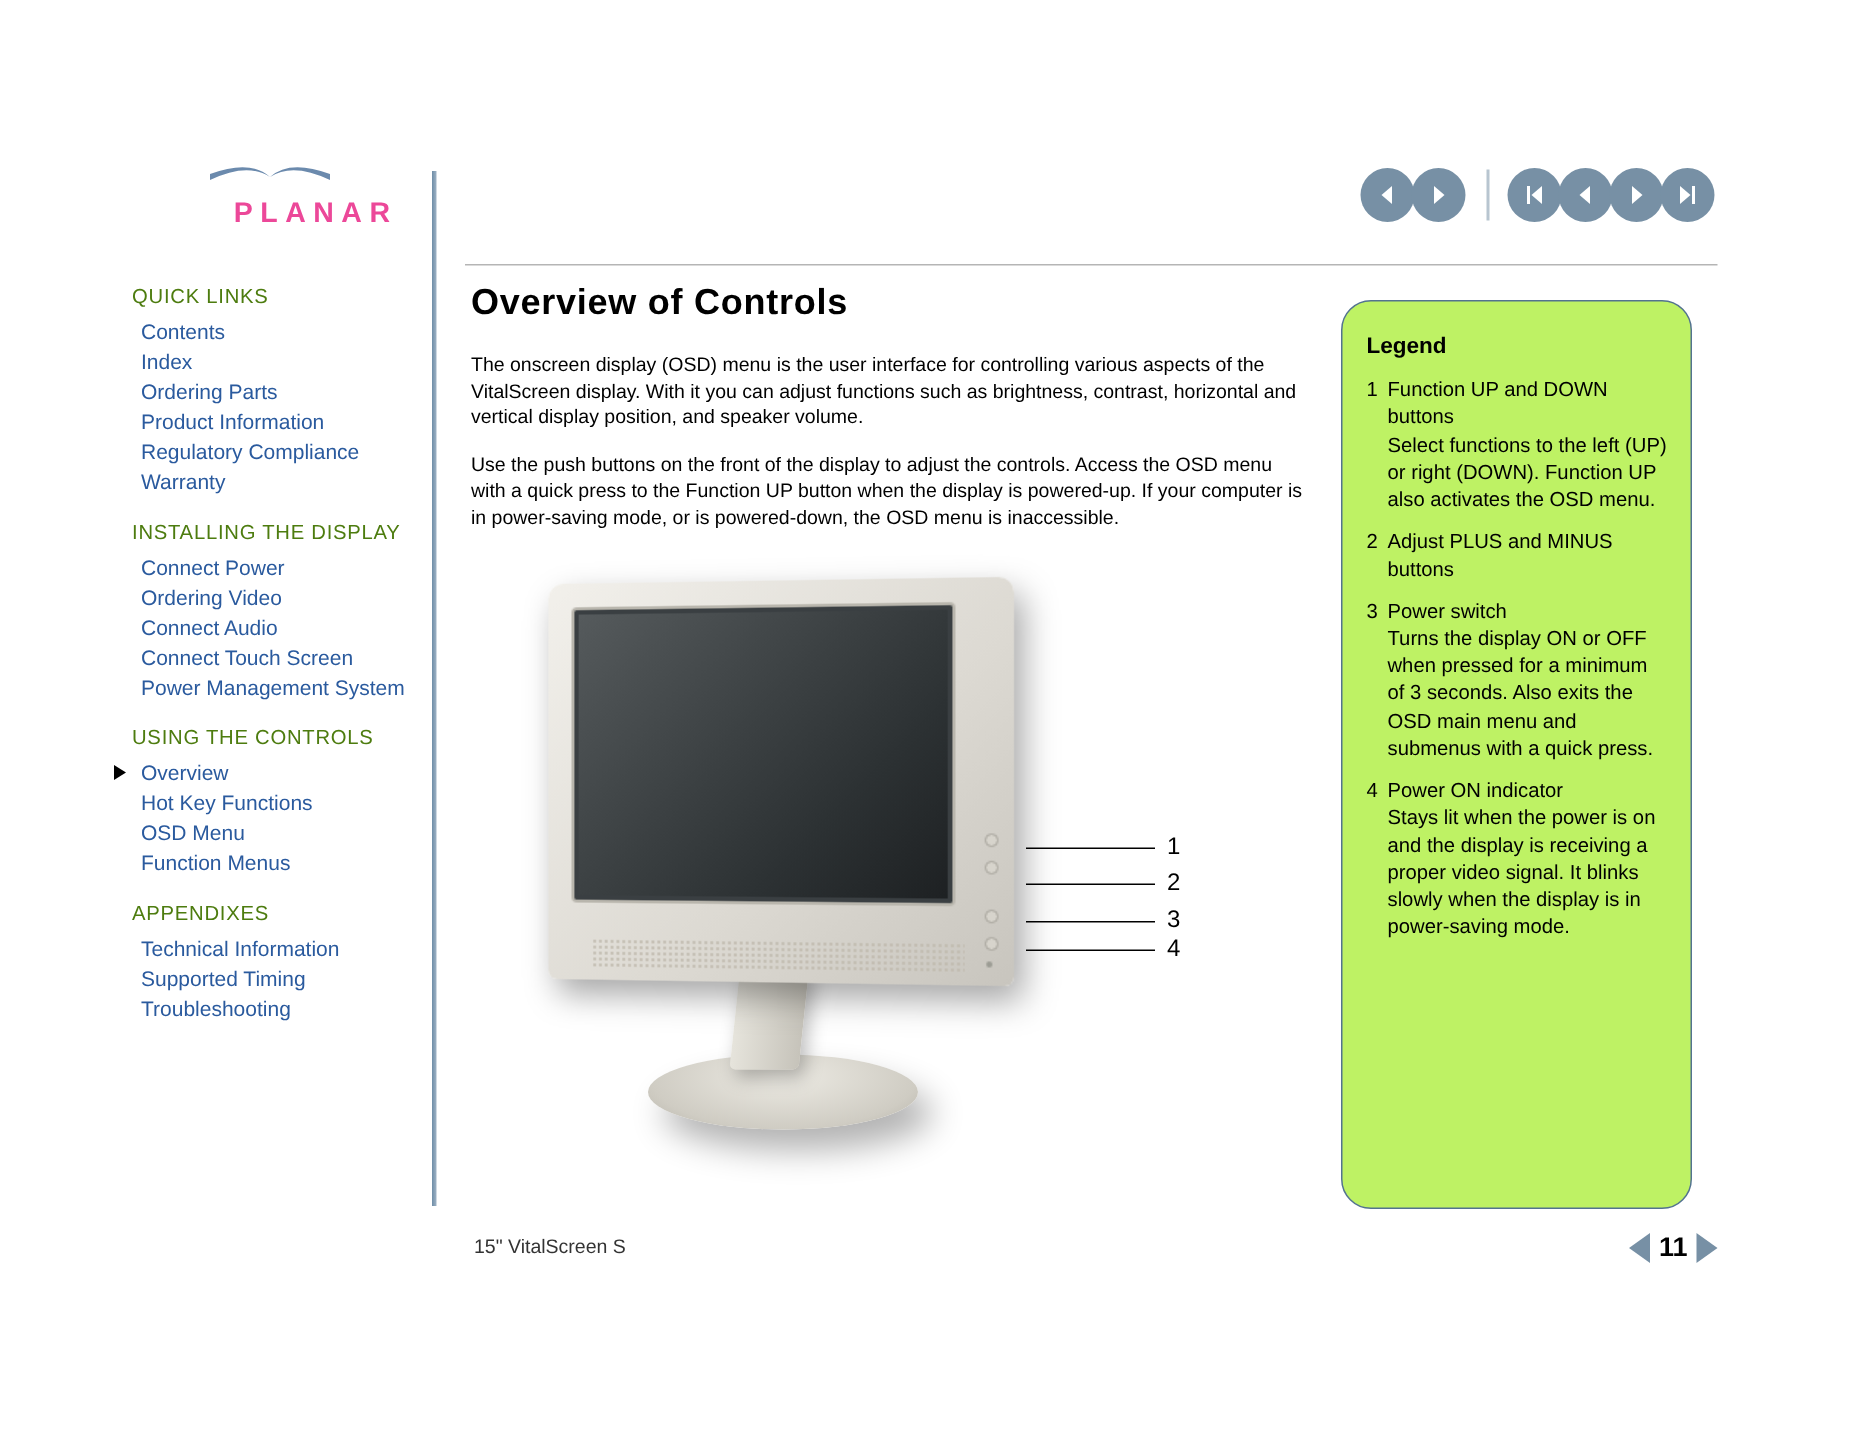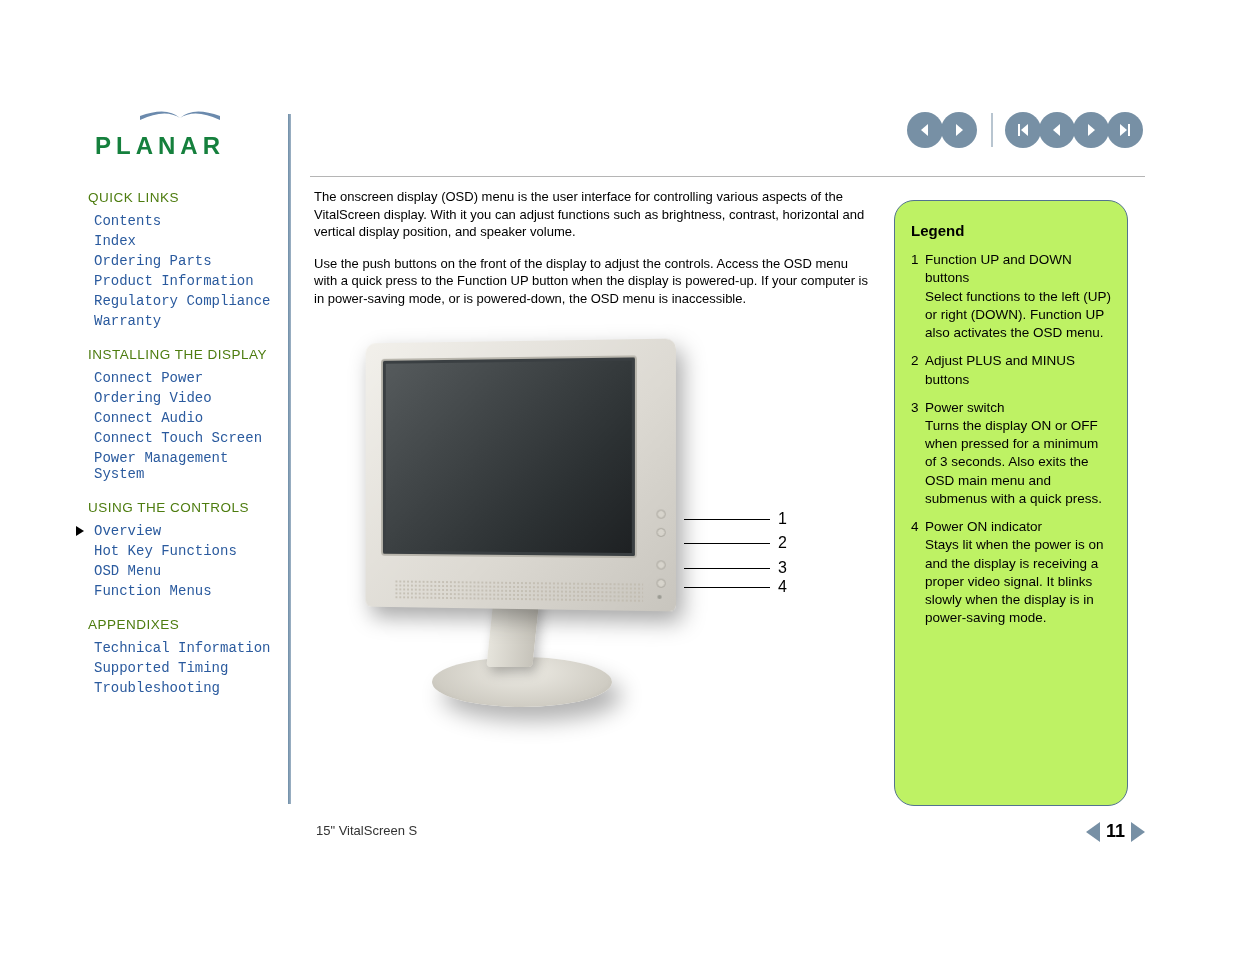--- a/index.html
+++ b/index.html
@@ -23,25 +23,25 @@
     left: 95px;
     top: 100px;
     width: 170px;
   }
   .logo-swoosh {
     display:block;
     margin: 0 auto 2px auto;
   }
   .logo-text {
     font-family: "Arial Narrow", Arial, sans-serif;
-    font-size: 24px;
+    font-size: 19px;
     letter-spacing: 5px;
-    color: #15803d;
+    color: #ec4899;
     font-weight: 600;
-    text-align:left;
+    text-align:right;
   }
   
   .nav-buttons {
     position: absolute;
     top: 112px;
     right: 92px;
     display: flex;
     align-items: center;
   }
   .nav-group { display:flex; gap:0; }
@@ -76,21 +76,21 @@
   }
   .side-section { margin-bottom: 16px; }
   .side-heading {
     font-size: 13.5px;
     letter-spacing: 0.5px;
     color:#4d7c0f;
     font-weight:400;
     text-transform:uppercase;
     margin-bottom: 6px;
   }
-  .side-links { list-style:none;font-family:Liberation Mono, monospace; }
+  .side-links { list-style:none; }
   .side-links li {
     padding: 2px 0 2px 6px;
     color:#2a5a9e;
     cursor:pointer;
     position:relative;
   }
   .side-links li.active::before {
     content:"";
     position:absolute;
     left:-12px; top:5px;
@@ -362,20 +362,21 @@
         <div class="side-heading">APPENDIXES</div>
         <ul class="side-links">
           <li>Technical Information</li>
           <li>Supported Timing</li>
           <li>Troubleshooting</li>
         </ul>
       </div>
     </nav>
 
   <div class="main">
+    <h1>Overview of Controls</h1>
     <p>The onscreen display (OSD) menu is the user interface for controlling various aspects of the VitalScreen display.  With it you can adjust functions such as brightness, contrast, horizontal and vertical display position, and speaker volume.</p>
     <p>Use the push buttons on the front of the display to adjust the controls. Access the OSD menu with a quick press to the Function UP button when the display is powered-up. If your computer is in power-saving mode, or is powered-down, the OSD menu is inaccessible.</p>
 
     <div class="monitor-wrap">
       <div class="base"></div>
       <div class="arm"></div>
       <div class="monitor">
         <div class="bezel">
           <div class="screen"></div>
           <div class="speaker-grille"></div>

